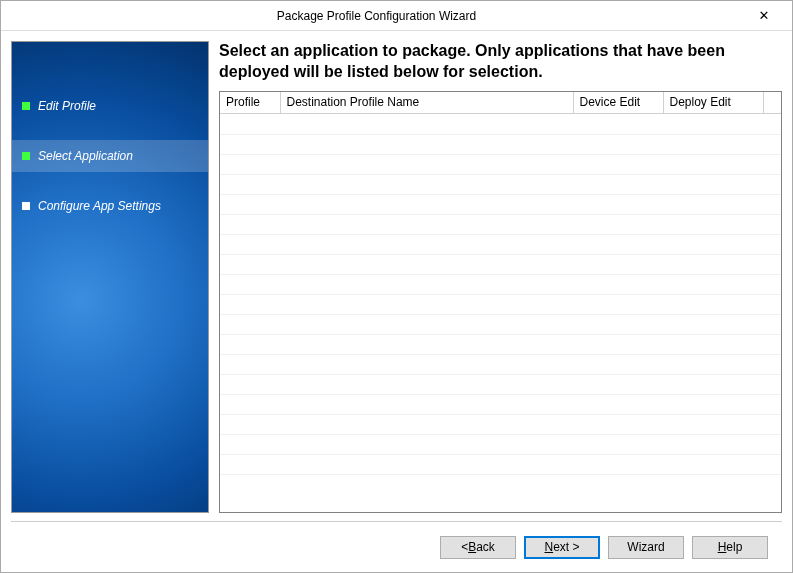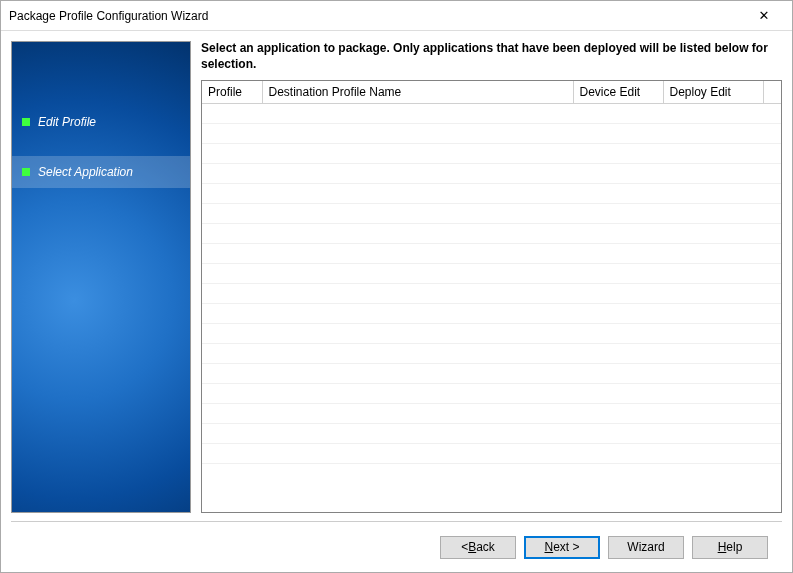--- a/index.html
+++ b/index.html
@@ -1,34 +1,34 @@
 <!DOCTYPE html>
 <html><head>
 <meta charset="utf-8">
 <style>
   * { box-sizing: border-box; }
   html, body { margin:0; padding:0; font-family: "Segoe UI", Tahoma, sans-serif; font-size:12px; color:#000; }
   .window { width:793px; height:573px; border:1px solid #aaa; background:#fff; display:flex; flex-direction:column; }
-  .titlebar { height:30px; background:#fff; border-bottom:1px solid #ddd; display:flex; align-items:center; padding:0 8px; }
+  .titlebar { height:30px; background:#fff; border-bottom:1px solid #ddd; display:flex; align-items:center; padding:0 8px;text-align:center; }
   .titlebar .title { flex:1; font-size:12px; }
   .titlebar .close { width:40px; height:28px; display:flex; align-items:center; justify-content:center; font-size:13px; font-family:Arial,sans-serif; }
   .body { flex:1; display:flex; flex-direction:column; padding:10px 10px 0 10px; }
   .content { flex:1; display:flex; gap:10px; }
   .sidebar {
-    width:180px; height:100%;
+    width:198px; height:100%;
     background: radial-gradient(circle at 35% 55%, #3b8ee0 0%, #1f70c6 35%, #084c9d 70%, #02336e 100%);
-    border:1px solid #9a9a9a; position:relative; padding-top:64px;
+    border:1px solid #9a9a9a; position:relative; padding-top:48px;
   }
   .step { display:flex; align-items:center; height:32px; padding:0 10px; color:#fff; font-style:italic; font-size:12px; margin-bottom:18px; }
   .step .dot { width:8px; height:8px; margin-right:8px; flex-shrink:0; }
   .dot.done { background:#3fff3f; }
   .dot.pending { background:#fff; }
   .step.active { background: rgba(255,255,255,0.20); text-align: center; }
   .main { flex:1; display:flex; flex-direction:column; }
-  .instruction { font-weight:bold; font-size:12px; line-height:1.3; padding:0 0 8px 0; }
+  .instruction { font-weight:bold; font-size:16px; line-height:1.3; padding:0 0 8px 0; }
   .tablewrap { flex:1; border:1px solid #828282; background:#fff; display:flex; flex-direction:column; overflow:hidden; }
   table { border-collapse:collapse; width:100%; table-layout:fixed; }
   thead th { background:#fff; border-right:1px solid #d0d0d0; border-bottom:1px solid #d0d0d0; text-align:left; font-weight:normal; font-size:12px; height:22px; padding:0 6px; }
   thead th:last-child { border-right:none; }
   tbody td { height:20px; border-bottom:1px solid #f0f0f0; padding:0 6px; font-size:12px; }
   tr.selected td { background:#0078d7; color:#fff; border-bottom:1px solid #0078d7; }
   .radio { width:12px; height:12px; border-radius:50%; background:#fff; border:1px solid #555; display:inline-block; position:relative; vertical-align:middle; }
   .radio.checked::after { content:""; position:absolute; top:2px; left:2px; width:6px; height:6px; border-radius:50%; background:#000; }
   tr.selected .radio { border-color:#fff; }
   tr.selected .radio.checked::after { background:#000; }
@@ -59,20 +59,24 @@
     <div class="content">
 
       <div class="sidebar">
         <div class="step">
           <span class="dot done"></span>
           <span>Edit Profile</span>
         </div>
         <div class="step active">
           <span class="dot done"></span>
           <span>Select Application</span>
+        </div>
+        <div class="step">
+          <span class="dot pending"></span>
+          <span>Configure App Settings</span>
         </div>
       </div>
 
       <div class="main">
         <div class="instruction">Select an application to package. Only applications that have been deployed will be listed below for selection.</div>
 
         <div class="tablewrap">
           <table>
             <colgroup>
               <col class="col-selected">

